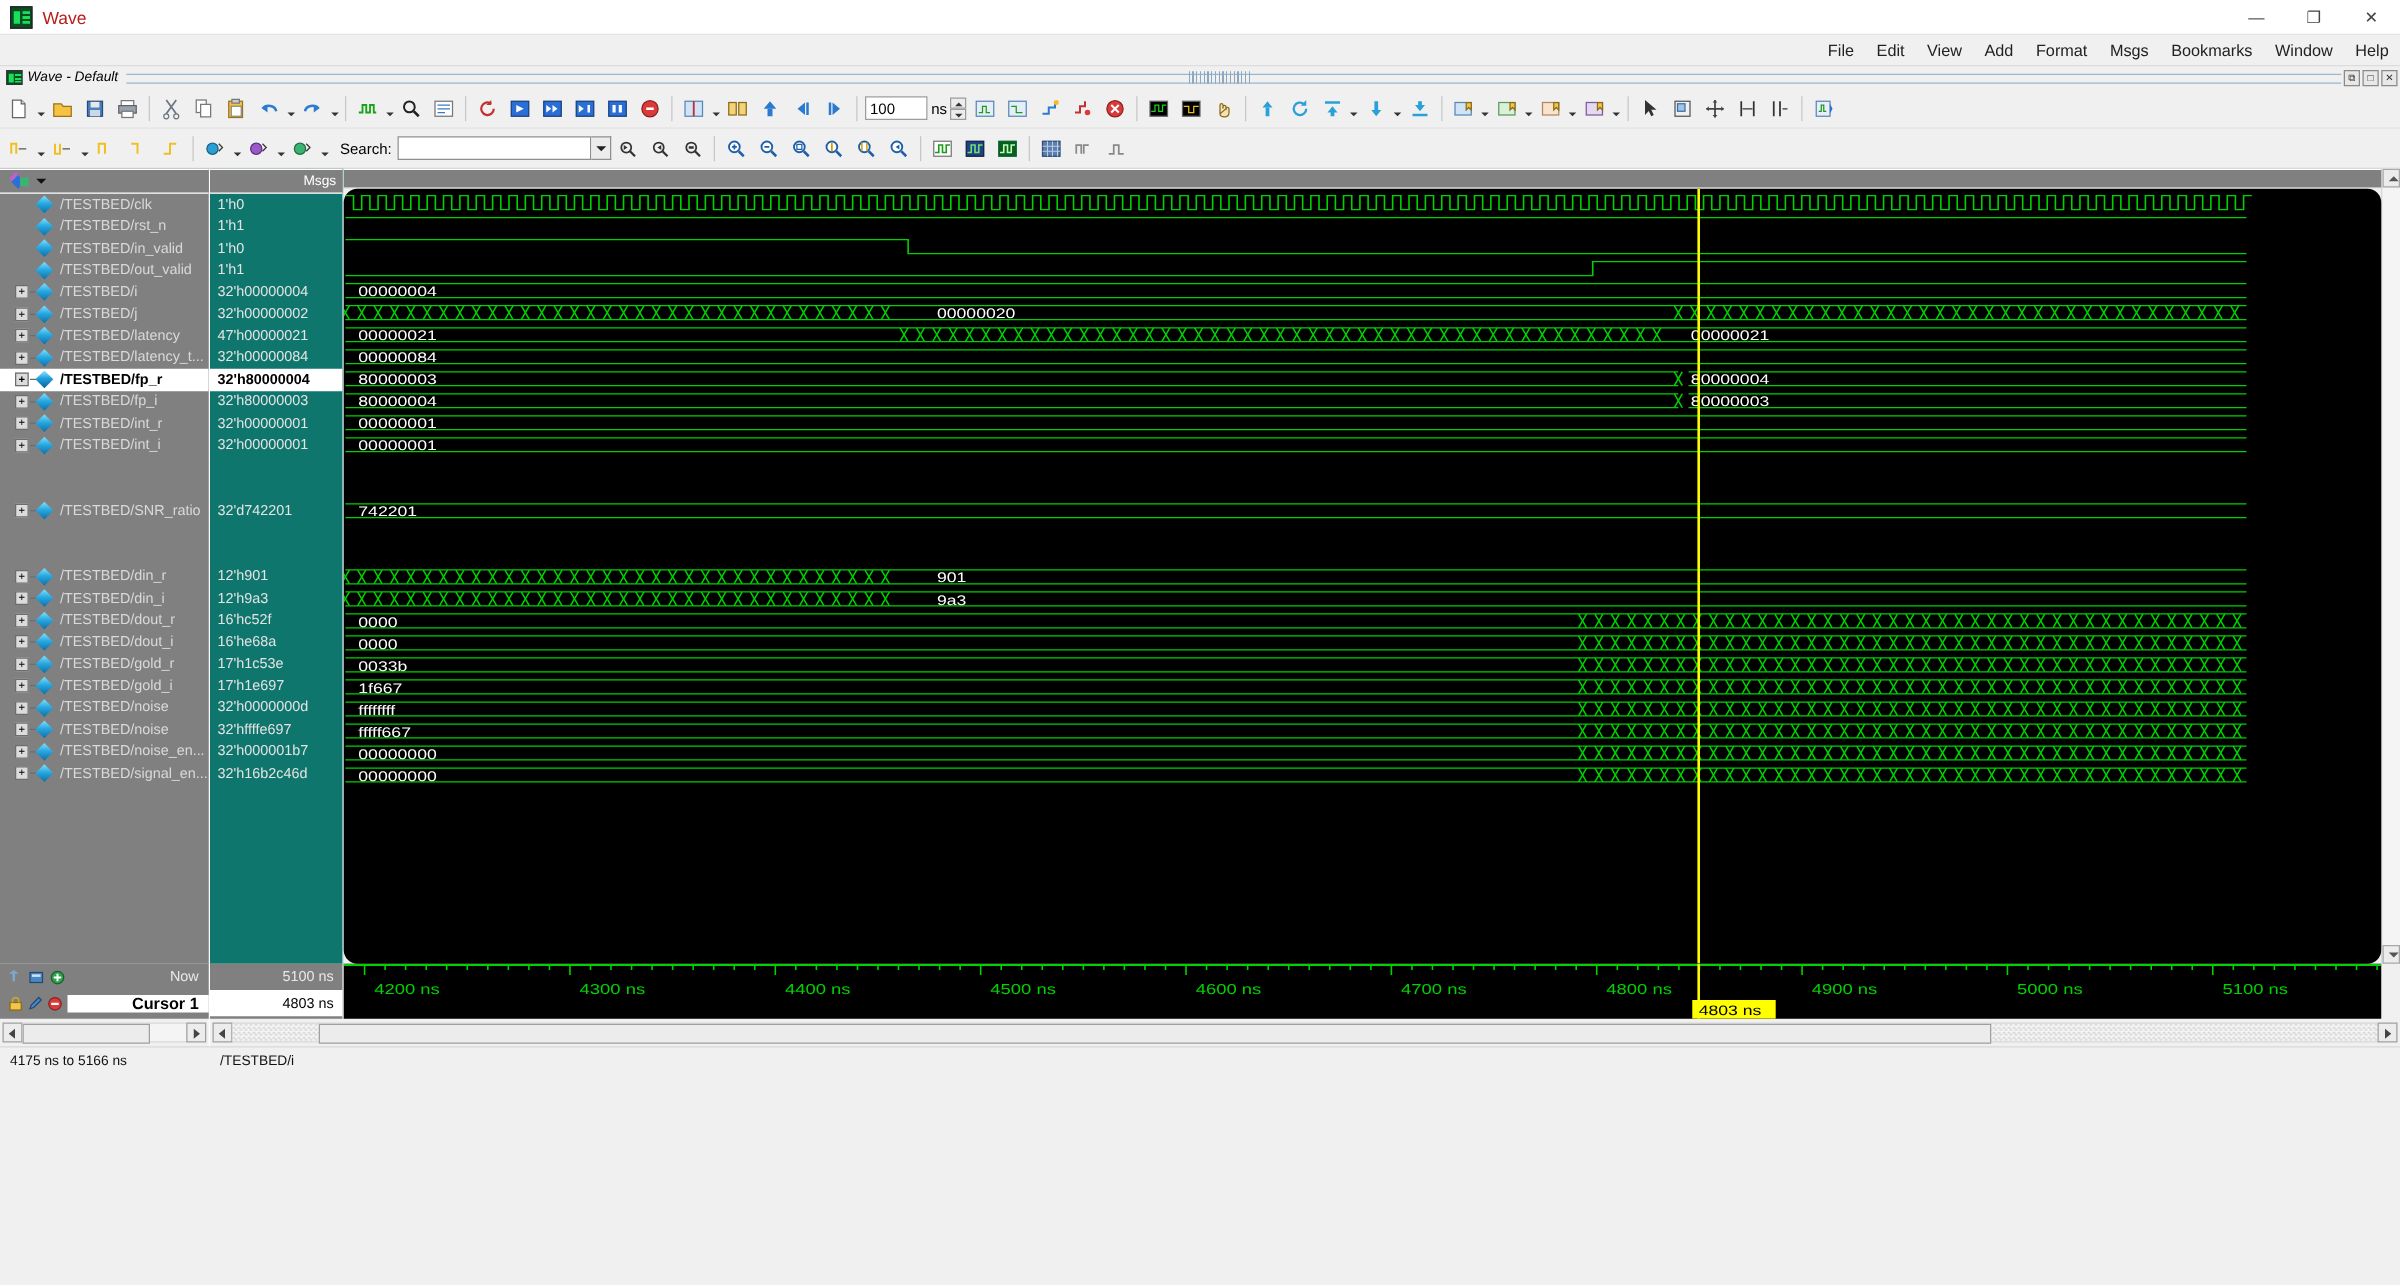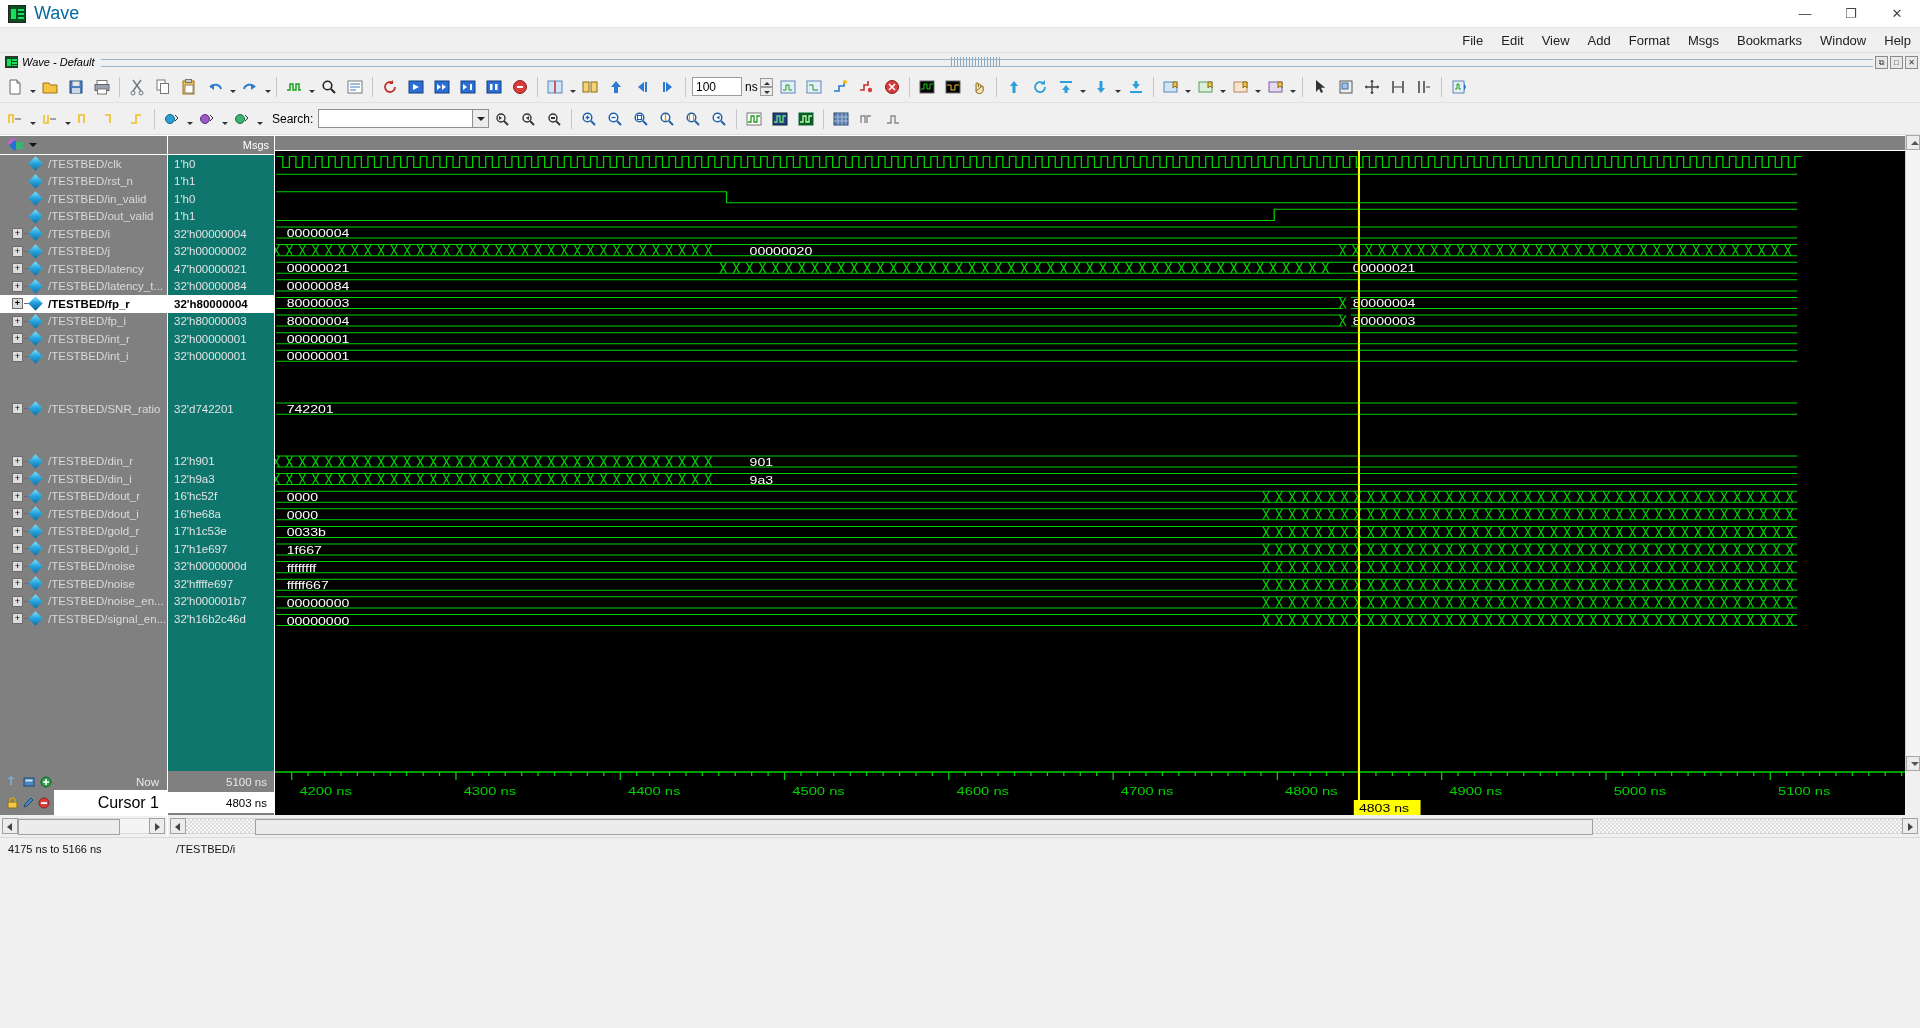--- a/index.html
+++ b/index.html
@@ -21,21 +21,21 @@
     width:18px; height:18px; margin-left:8px; margin-right:8px;
     background:#0b4d23; border:1px solid #222; position:relative; flex:0 0 auto;
   }
   .titlebar .app-icon:before{
     content:""; position:absolute; left:2px; top:3px; width:5px; height:10px; background:#19e05a;
   }
   .titlebar .app-icon:after{
     content:""; position:absolute; left:9px; top:3px; width:6px; height:10px;
     background:repeating-linear-gradient(to bottom,#19e05a 0 2px,#0b4d23 2px 4px);
   }
-  .titlebar .title { color:#0369a1; font-size:18px; }
+  .titlebar .title { color:#b91c1c; font-size:14px; }
   .titlebar .winbtns { margin-left:auto; display:flex; height:100%; }
   .titlebar .winbtn {
     width:46px; height:100%; display:flex; align-items:center; justify-content:center;
     color:#444; font-size:13px;
   }
 
   
   .menubar { height:24px; background:#f0f0f0; display:flex; align-items:center; padding-left:6px;justify-content:flex-end; }
   .menubar .mi { padding:3px 9px; color:#222; font-size:13px; }
 
@@ -146,21 +146,21 @@
     width:13px;height:13px;margin-right:6px;flex:0 0 auto;
     background:linear-gradient(135deg,#7fe3ff 0%,#29a8e0 45%,#0d6fa8 100%);
     transform:rotate(45deg) scale(.78);
   }
   .row.sel .sigdia { background:linear-gradient(135deg,#9aeaff 0%,#1f9fe0 45%,#0a5f95 100%); }
   .vrow { height:17.5px; display:flex; align-items:center; color:#e3e3e3; font-size:11.5px;
           padding-left:6px; white-space:nowrap; overflow:hidden; }
   .vrow.sel { background:#fff; color:#000; font-weight:bold; }
 
   
-  .wavecanvas { flex:1 1 auto; background:#000; position:relative; overflow:hidden; }
+  .wavecanvas { flex:1 1 auto; background:#000; position:relative; overflow:hidden;border-radius:11px; }
 
   
   .vscroll { width:15px; background:#f0f0f0; border-left:1px solid #d0d0d0; flex:0 0 auto;
              display:flex; flex-direction:column; }
   .vscroll .arw { height:15px; background:#ececec; border:1px solid #a8a8a8; position:relative; }
   .vscroll .arw:after{content:"";position:absolute;left:4px;top:5px;
      border-left:4px solid transparent;border-right:4px solid transparent;}
   .vscroll .arw.up:after{border-bottom:4px solid #555;}
   .vscroll .arw.dn:after{border-top:4px solid #555;}
   .vscroll .track{flex:1 1 auto;background:#f4f4f4;}
@@ -168,22 +168,22 @@
   
   .ruler-wrap{ display:flex; height:44px; background:#f0f0f0;}
   .ruler-left{ width:168px; flex:0 0 auto; background:#808080; border-right:1px solid #fff;
                display:flex; flex-direction:column; }
   .ruler-mid { width:107px; flex:0 0 auto; background:#808080; border-right:1px solid #fff;
                display:flex; flex-direction:column;}
   .nowrow{ height:21px; display:flex;align-items:center; color:#e8e8e8; font-size:11.5px;}
   .nowrow .icons{ display:flex; align-items:center; margin-left:6px; gap:3px;}
   .nowrow .lbl{ margin-left:auto; padding-right:8px; }
   .nowrow.cur{ }
-  .curfield{ background:#fff; color:#000; flex:1 1 auto; height:26px; display:flex;align-items:center;
-             justify-content:flex-end; padding-right:8px; margin-left:4px; font-size:16px;}
+  .curfield{ background:#fff; color:#000; flex:1 1 auto; height:14px; display:flex;align-items:center;
+             justify-content:flex-end; padding-right:8px; margin-left:4px; font-size:13px;font-weight:bold;}
   .valfield{ height:21px; display:flex; align-items:center; justify-content:flex-end;
              padding-right:7px; color:#e8e8e8; font-size:11.5px;}
   .valfield.cur{ background:#fff; color:#000;}
   .ruler-right{ flex:1 1 auto; background:#000; position:relative; }
 
   
   .sbrow { display:flex; height:22px; background:#f0f0f0; }
   .sb-left { width:168px; flex:0 0 auto; display:flex; align-items:center; padding:2px;
              border-right:1px solid #fff;}
   .sb-right{ flex:1 1 auto; display:flex; align-items:center; padding:2px; }

